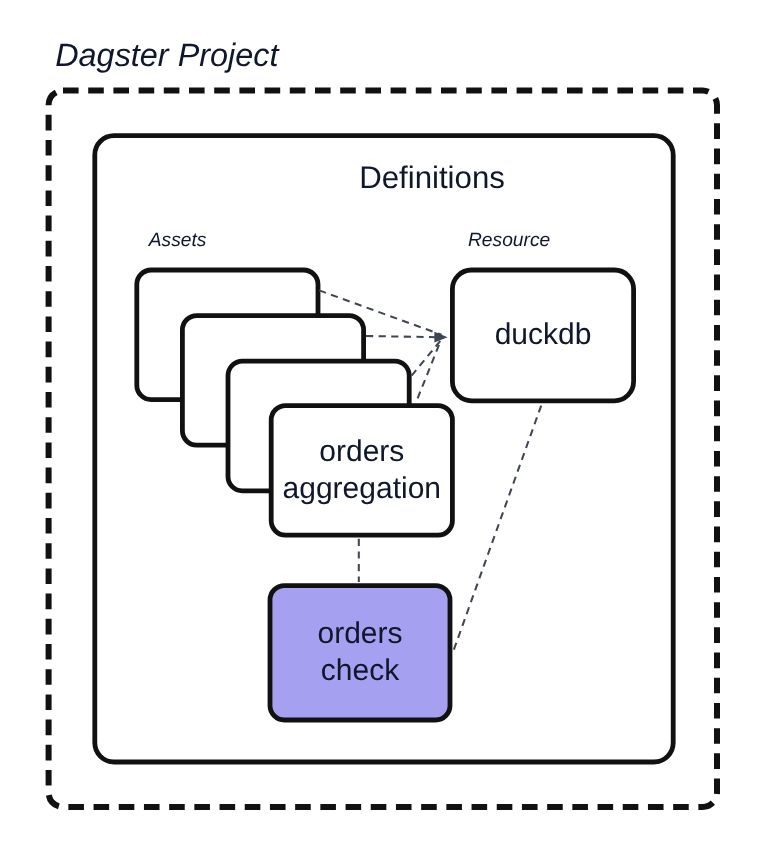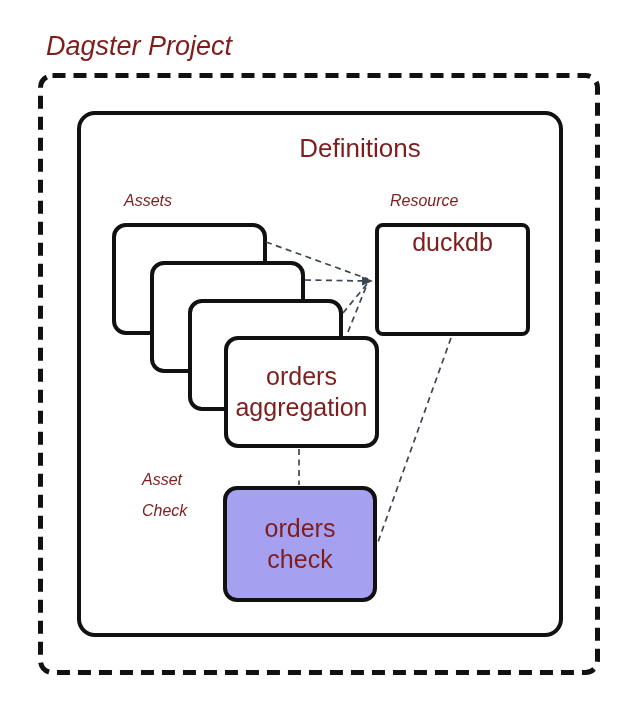--- a/index.html
+++ b/index.html
@@ -1,18 +1,18 @@
 <!DOCTYPE html>
 <html><head>
 <meta charset="utf-8">
 <style>
   html,body{margin:0;padding:0;background:#fff;}
   #canvas{
     position:relative;width:638px;height:713px;background:#fff;overflow:hidden;
-    font-family:"Liberation Sans",sans-serif;color:#7f1d1d;
+    font-family:"Liberation Sans",sans-serif;color:#0f172a;
   }
   .abs{position:absolute;}
   .label-italic{font-style:italic;font-weight:500;font-size:16px;line-height:31px;}
   #project-title{left:46px;top:31px;font-style:italic;font-weight:500;font-size:27px;}
   #definitions-box{
     left:77px;top:111px;width:486px;height:526px;box-sizing:border-box;
     border:4px solid #111;border-radius:18px;background:#fff;
   }
   #definitions-label{left:77px;top:133px;width:486px;text-align:center;font-size:26px;padding-left:40px;}
   #assets-label{left:124px;top:185px;}
@@ -22,22 +22,22 @@
     box-sizing:border-box;width:155px;height:112px;background:#fff;
     border:4px solid #111;border-radius:14px;
   }
   #asset-card-1{left:112px;top:223px;}
   #asset-card-2{left:150px;top:261px;}
   #asset-card-3{left:188px;top:299px;}
   #asset-card-4{left:224px;top:336px;display:flex;align-items:center;justify-content:center;}
   .node-label{text-align:center;white-space:pre-line;font-size:25px;line-height:31px;}
   #duckdb-box{
     left:375px;top:223px;width:155px;height:113px;box-sizing:border-box;
-    background:#fff;border:4px solid #111;border-radius:8px;
-    display:flex;align-items:flex-start;justify-content:center;
+    background:#fff;border:4px solid #111;border-radius:18px;
+    display:flex;align-items:center;justify-content:center;
   }
   #orders-check-box{
     left:223px;top:486px;width:154px;height:116px;box-sizing:border-box;
     border:4px solid #111;border-radius:14px;
     display:flex;align-items:center;justify-content:center;
   }
   #overlay{position:absolute;left:0;top:0;pointer-events:none;}
   .edge{fill:none;stroke:#3e4653;stroke-width:1.7;stroke-dasharray:6 4.5;}
 </style>
 </head>
@@ -60,22 +60,20 @@
   <div id="asset-card-3" class="abs card"></div>
   <div id="asset-card-4" class="abs card">
     <div class="node-label">orders
 aggregation</div>
   </div>
 
   <div id="duckdb-box" class="abs">
     <div class="node-label">duckdb</div>
   </div>
 
-  <div id="asset-check-label" class="abs label-italic">Asset
-Check</div>
 
   <div id="orders-check-box" class="abs" style="background: rgb(165, 160, 239);">
     <div class="node-label">orders
 check</div>
   </div>
 
   <svg id="overlay" width="638" height="713" viewBox="0 0 638 713">
     <rect x="40.5" y="75.5" width="557" height="597" rx="12" fill="none" stroke="#111" stroke-width="5" stroke-dasharray="13 8"></rect>
     <path class="edge" d="M266,242 L368,279"></path>
     <path class="edge" d="M305,280 L365,281"></path>

